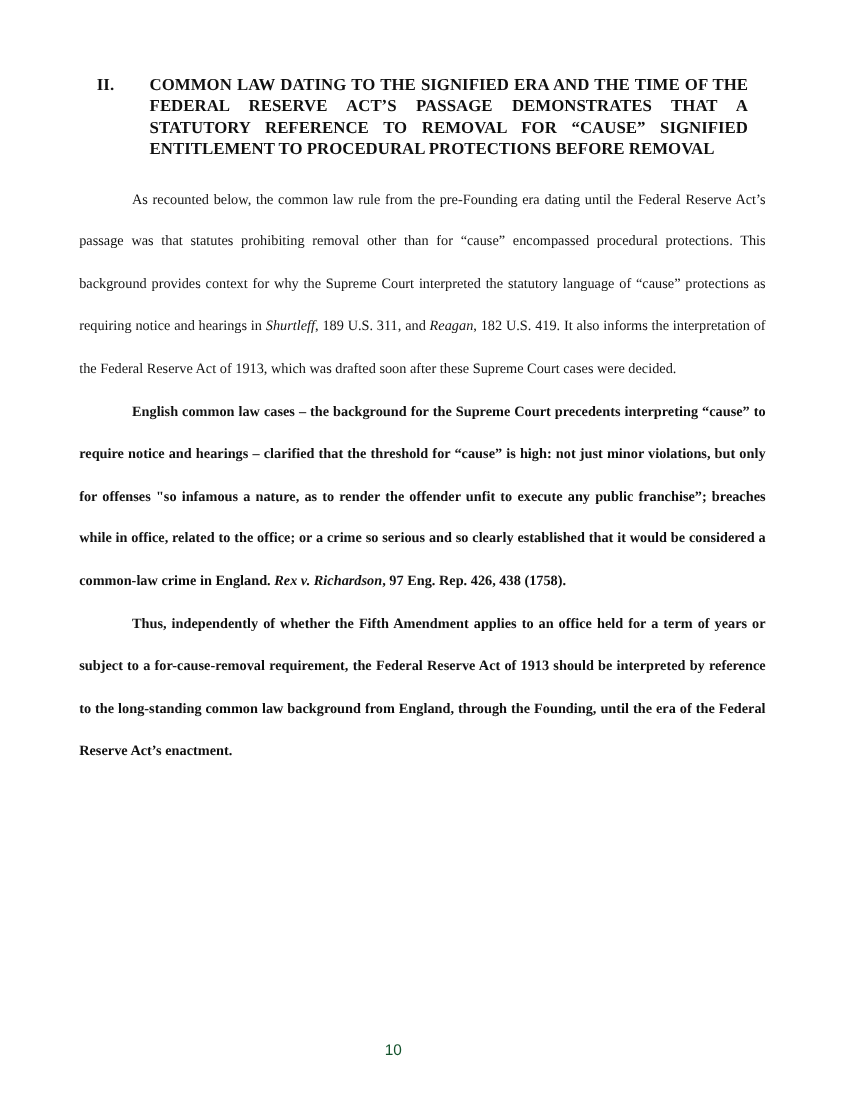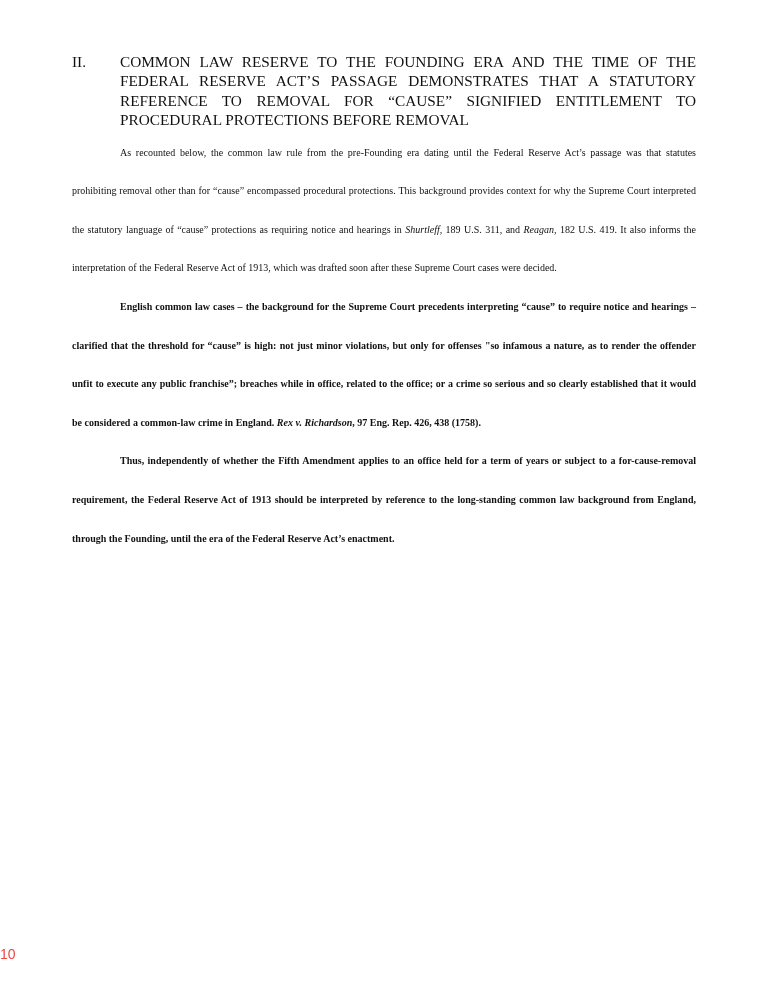--- a/index.html
+++ b/index.html
@@ -16,65 +16,66 @@
       font-family: "Liberation Serif", "DejaVu Serif", serif;
     }
     .page {
       position: absolute;
       left: 72px;
       top: 52px;
       width: 624px;
     }
     .heading {
       display: flex;
-      font-weight: normal;
+      font-weight: bold;
       font-size: 15.3px;
       line-height: 19.4px;
-      margin: 0;
+      margin: 16px;
     }
     .heading-num {
       width: 48px;
       flex: 0 0 48px;
     }
     .heading-text {
       flex: 1;
       text-align: justify;
     }
     .para {
-      font-size: 10px;
+      font-size: 13px;
       line-height: 38.6px;
       text-align: justify;
       text-indent: 48px;
       margin: 0;
     }
     .para.first {
       margin-top: 4px;
     }
     .para + .para {
       margin-top: 0px;
       font-weight: bold;
     }
     .page-number {
       position: absolute;
       top: 946px;
       left: 0;
       width: 715px;
+      text-align: center;
       font-family: "Liberation Sans", "DejaVu Sans", sans-serif;
       font-size: 14px;
-      color: #ef4444;
+      color: #14532d;
     }
     i { font-style: italic; }
   </style>
 </head>
 <body>
 
 <div class="page">
   <div class="heading">
     <span class="heading-num">II.</span>
-    <span class="heading-text">COMMON LAW RESERVE TO THE FOUNDING ERA AND THE TIME OF THE FEDERAL RESERVE ACT’S PASSAGE DEMONSTRATES THAT A STATUTORY REFERENCE TO REMOVAL FOR “CAUSE” SIGNIFIED ENTITLEMENT TO PROCEDURAL PROTECTIONS BEFORE REMOVAL</span>
+    <span class="heading-text">COMMON LAW DATING TO THE SIGNIFIED ERA AND THE TIME OF THE FEDERAL RESERVE ACT’S PASSAGE DEMONSTRATES THAT A STATUTORY REFERENCE TO REMOVAL FOR “CAUSE” SIGNIFIED ENTITLEMENT TO PROCEDURAL PROTECTIONS BEFORE REMOVAL</span>
   </div>
 
   <p class="para first"><span>As recounted below, the common law rule from the pre-Founding era dating until the Federal Reserve Act’s passage was that statutes prohibiting removal other than for “cause” encompassed procedural protections.  This background provides context for why the Supreme Court interpreted the statutory language of “cause” protections as requiring notice and hearings in </span><i>Shurtleff</i><span>, 189 U.S. 311, and </span><i>Reagan</i><span>, 182 U.S. 419.  It also informs the interpretation of the Federal Reserve Act of 1913, which was drafted soon after these Supreme Court cases were decided.</span></p>
   <p class="para"><span>English common law cases – the background for the Supreme Court precedents interpreting “cause” to require notice and hearings – clarified that the threshold for “cause” is high: not just minor violations, but only for offenses "so infamous a nature, as to render the offender unfit to execute any public franchise”; breaches while in office, related to the office; or a crime so serious and so clearly established that it would be considered a common-law crime in England.  </span><i>Rex v. Richardson</i><span>, 97 Eng. Rep. 426, 438 (1758).</span></p>
   <p class="para"><span>Thus, independently of whether the Fifth Amendment applies to an office held for a term of years or subject to a for-cause-removal requirement, the Federal Reserve Act of 1913 should be interpreted by reference to the long-standing common law background from England, through the Founding, until the era of the Federal Reserve Act’s enactment.</span></p>
 </div>
 
 <div class="page-number">10</div>
 
 </body></html>

